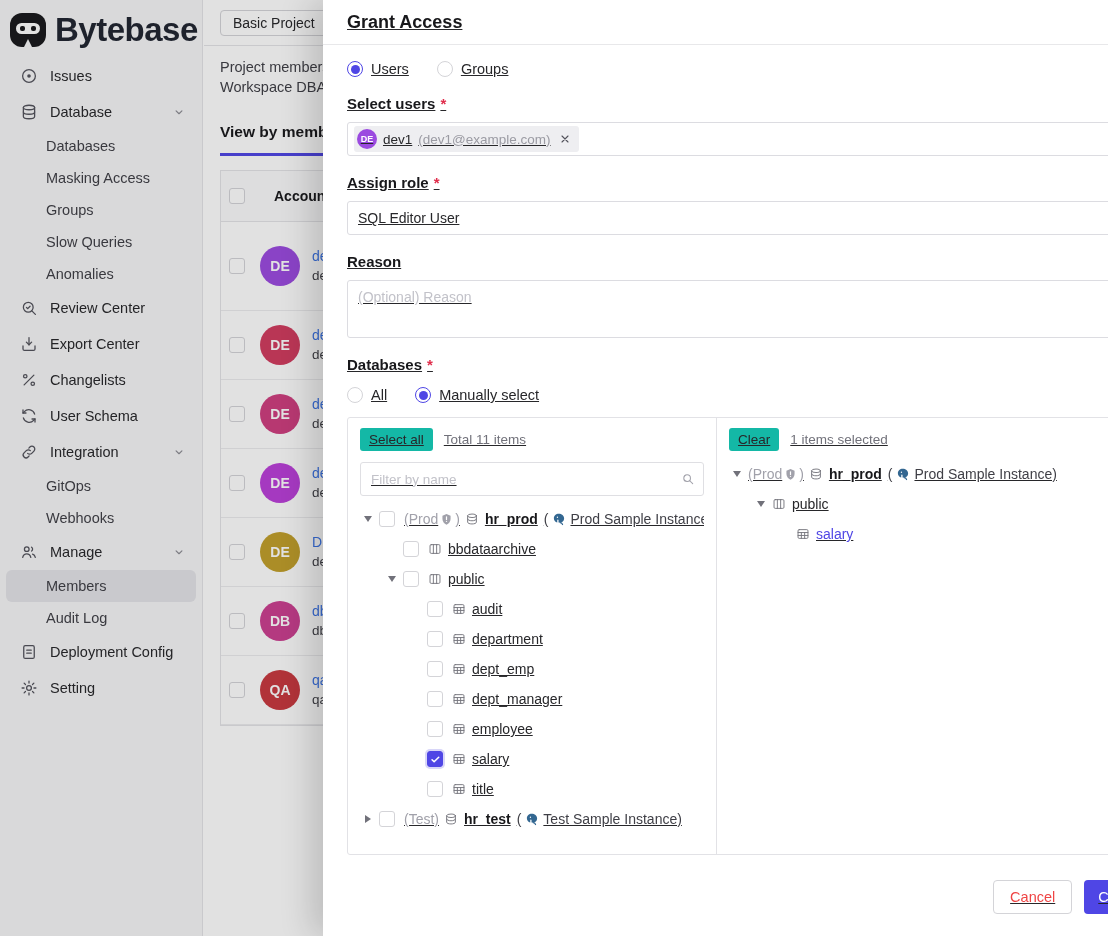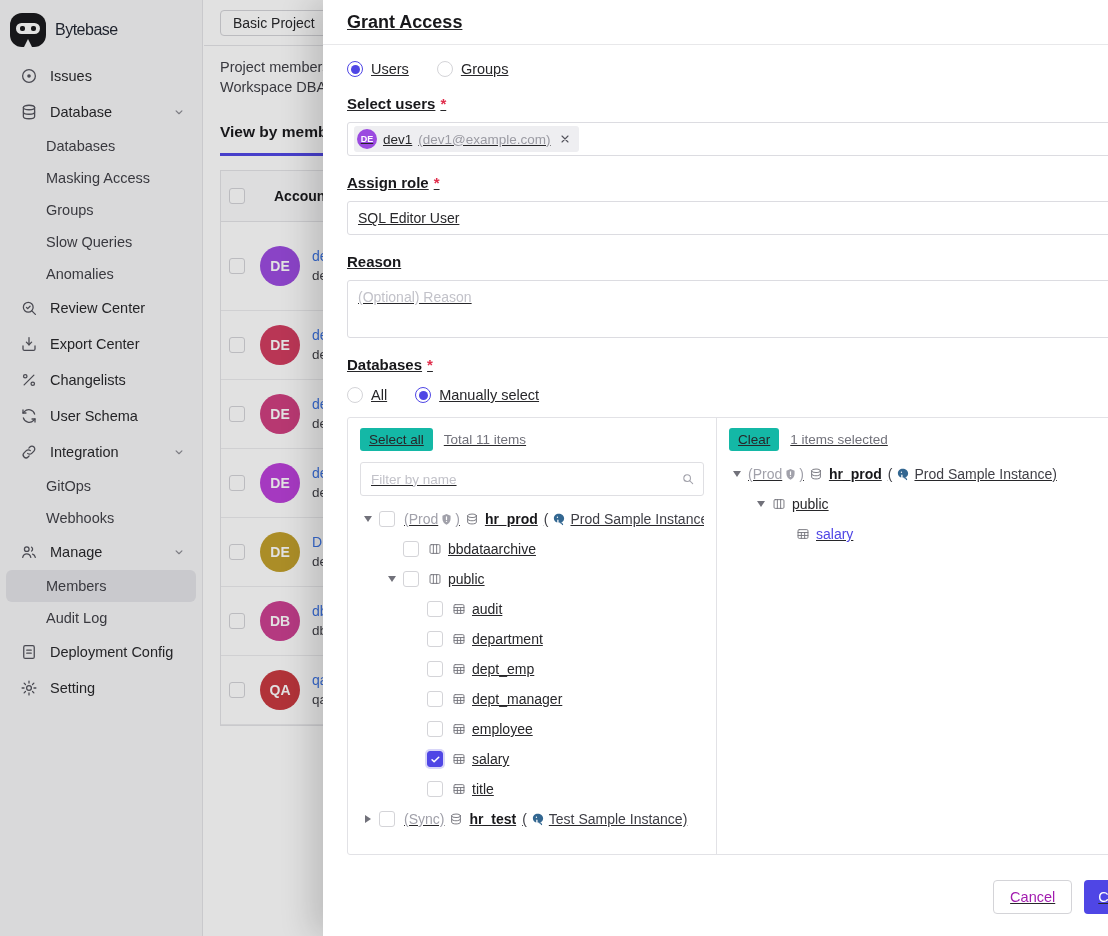--- a/index.html
+++ b/index.html
@@ -8,21 +8,21 @@
   
   .sidebar{position:absolute;left:0;top:0;width:203px;height:936px;background:#f6f6f7;
     border-right:1px solid #e4e4e7;box-sizing:border-box;}
   .logo-row{display:flex;align-items:center;gap:9px;padding:10px 0 8px 10px;height:40px;}
   .logo-mark{position:relative;width:36px;height:34px;background:#18181b;border-radius:12px;flex:none;}
   .logo-mark .band{position:absolute;left:6px;top:10px;width:24px;height:11px;background:#fff;border-radius:6px;}
   .logo-mark .band i{position:absolute;top:3px;width:5px;height:5px;background:#18181b;border-radius:2px;}
   .logo-mark .band i.l{left:4px}.logo-mark .band i.r{right:4px}
   .logo-mark .notch{position:absolute;left:14px;bottom:0;width:8px;height:8px;background:#f6f6f7;
     clip-path:polygon(50% 0,100% 100%,0 100%);}
-  .logo-text{font-size:16px;font-weight:400;color:#1f2430;letter-spacing:-0.5px;}
+  .logo-text{font-size:33px;font-weight:700;color:#1f2430;letter-spacing:-0.5px;}
   .side-item{display:flex;align-items:center;height:36px;padding:0 10px 0 14px;font-size:14.5px;
     color:#27272a;cursor:pointer;border-radius:6px;margin:0 6px;}
   .side-item.sub{height:32px;padding-left:40px;color:#3f3f46;}
   .side-item.active{background:#e4e4e8;}
   .side-item .s-ic{width:18px;height:18px;margin-right:12px;display:flex;flex:none;}
   .side-item .s-lab{flex:1;white-space:nowrap;overflow:hidden;}
   .side-item .s-chev{width:14px;height:14px;display:flex;opacity:.8;}
   
   .content{position:absolute;left:204px;top:0;right:0;height:100%;background:#fff;overflow:hidden;}
   .topbar{height:46px;border-bottom:1px solid #e4e4e7;display:flex;align-items:center;padding-left:16px;box-sizing:border-box;}
@@ -92,21 +92,21 @@
   .tgl-right{width:0;height:0;border-top:4.5px solid transparent;border-bottom:4.5px solid transparent;border-left:6px solid #71717a;}
   .tnode .cbx{margin-right:9px;}
   .cbx.on{background:#4f46e5;border-color:#4f46e5;box-shadow:0 0 0 2px #d8d6f8;display:flex;align-items:center;justify-content:center;}
   .env{color:#a1a1aa;display:inline-flex;align-items:center;gap:2px;margin-right:5px;}
   .n-ic{display:flex;margin-right:6px;flex:none;}
   .db-name{font-weight:700;color:#18181b;}
   .inst{color:#3f3f46;margin-left:6px;display:inline-flex;align-items:center;gap:4px;}
   .hl{color:#4f46e5;font-weight:500;}
   
   .m-foot{flex:none;height:58px;display:flex;align-items:center;justify-content:flex-end;gap:12px;padding:0 24px 10px;}
-  .btn-sec{height:34px;padding:0 16px;border:1px solid #d4d4d8;border-radius:4px;background:#fff;font-size:14.5px;color:#a21caf;cursor:pointer;}
+  .btn-sec{height:34px;padding:0 16px;border:1px solid #d4d4d8;border-radius:4px;background:#fff;font-size:14.5px;color:#ef4444;cursor:pointer;}
   .btn-pri{height:34px;padding:8px 14px;border:none;border-radius:4px;background:#4f46e5;color:#fff;font-size:14.5px;cursor:pointer;}
 </style>
 </head>
 <body>
 
 <div class="stage">
 
   <aside class="sidebar">
     <div class="logo-row">
       <span class="logo-mark">
@@ -586,21 +586,21 @@
                     <path d="M14.8 9.5v10"></path>
                   </svg>
                 </span>
                 <span class="">title</span>
               </div>
               <div class="tnode" style="padding-left: 2px;">
                 <span class="tgl">
                   <span class="tgl-right"></span>
                 </span>
                 <span class="cbx"></span>
-                <span class="env">(Sync)</span>
+                <span class="env">(Test)</span>
                 <span class="n-ic">
                   <svg width="14" height="14" viewBox="0 0 24 24" fill="none" stroke="#74747c" stroke-width="1.6" stroke-linecap="round" stroke-linejoin="round">
                     <ellipse cx="12" cy="6.5" rx="7.5" ry="3"></ellipse>
                     <path d="M4.5 6.5v11c0 1.7 3.4 3 7.5 3s7.5-1.3 7.5-3v-11"></path>
                     <path d="M4.5 12c0 1.7 3.4 3 7.5 3s7.5-1.3 7.5-3"></path>
                   </svg>
                 </span>
                 <span class="db-name">hr_test</span>
                 <span class="inst">(<span style="display:flex;">
                     <svg width="14" height="14" viewBox="0 0 24 24">

